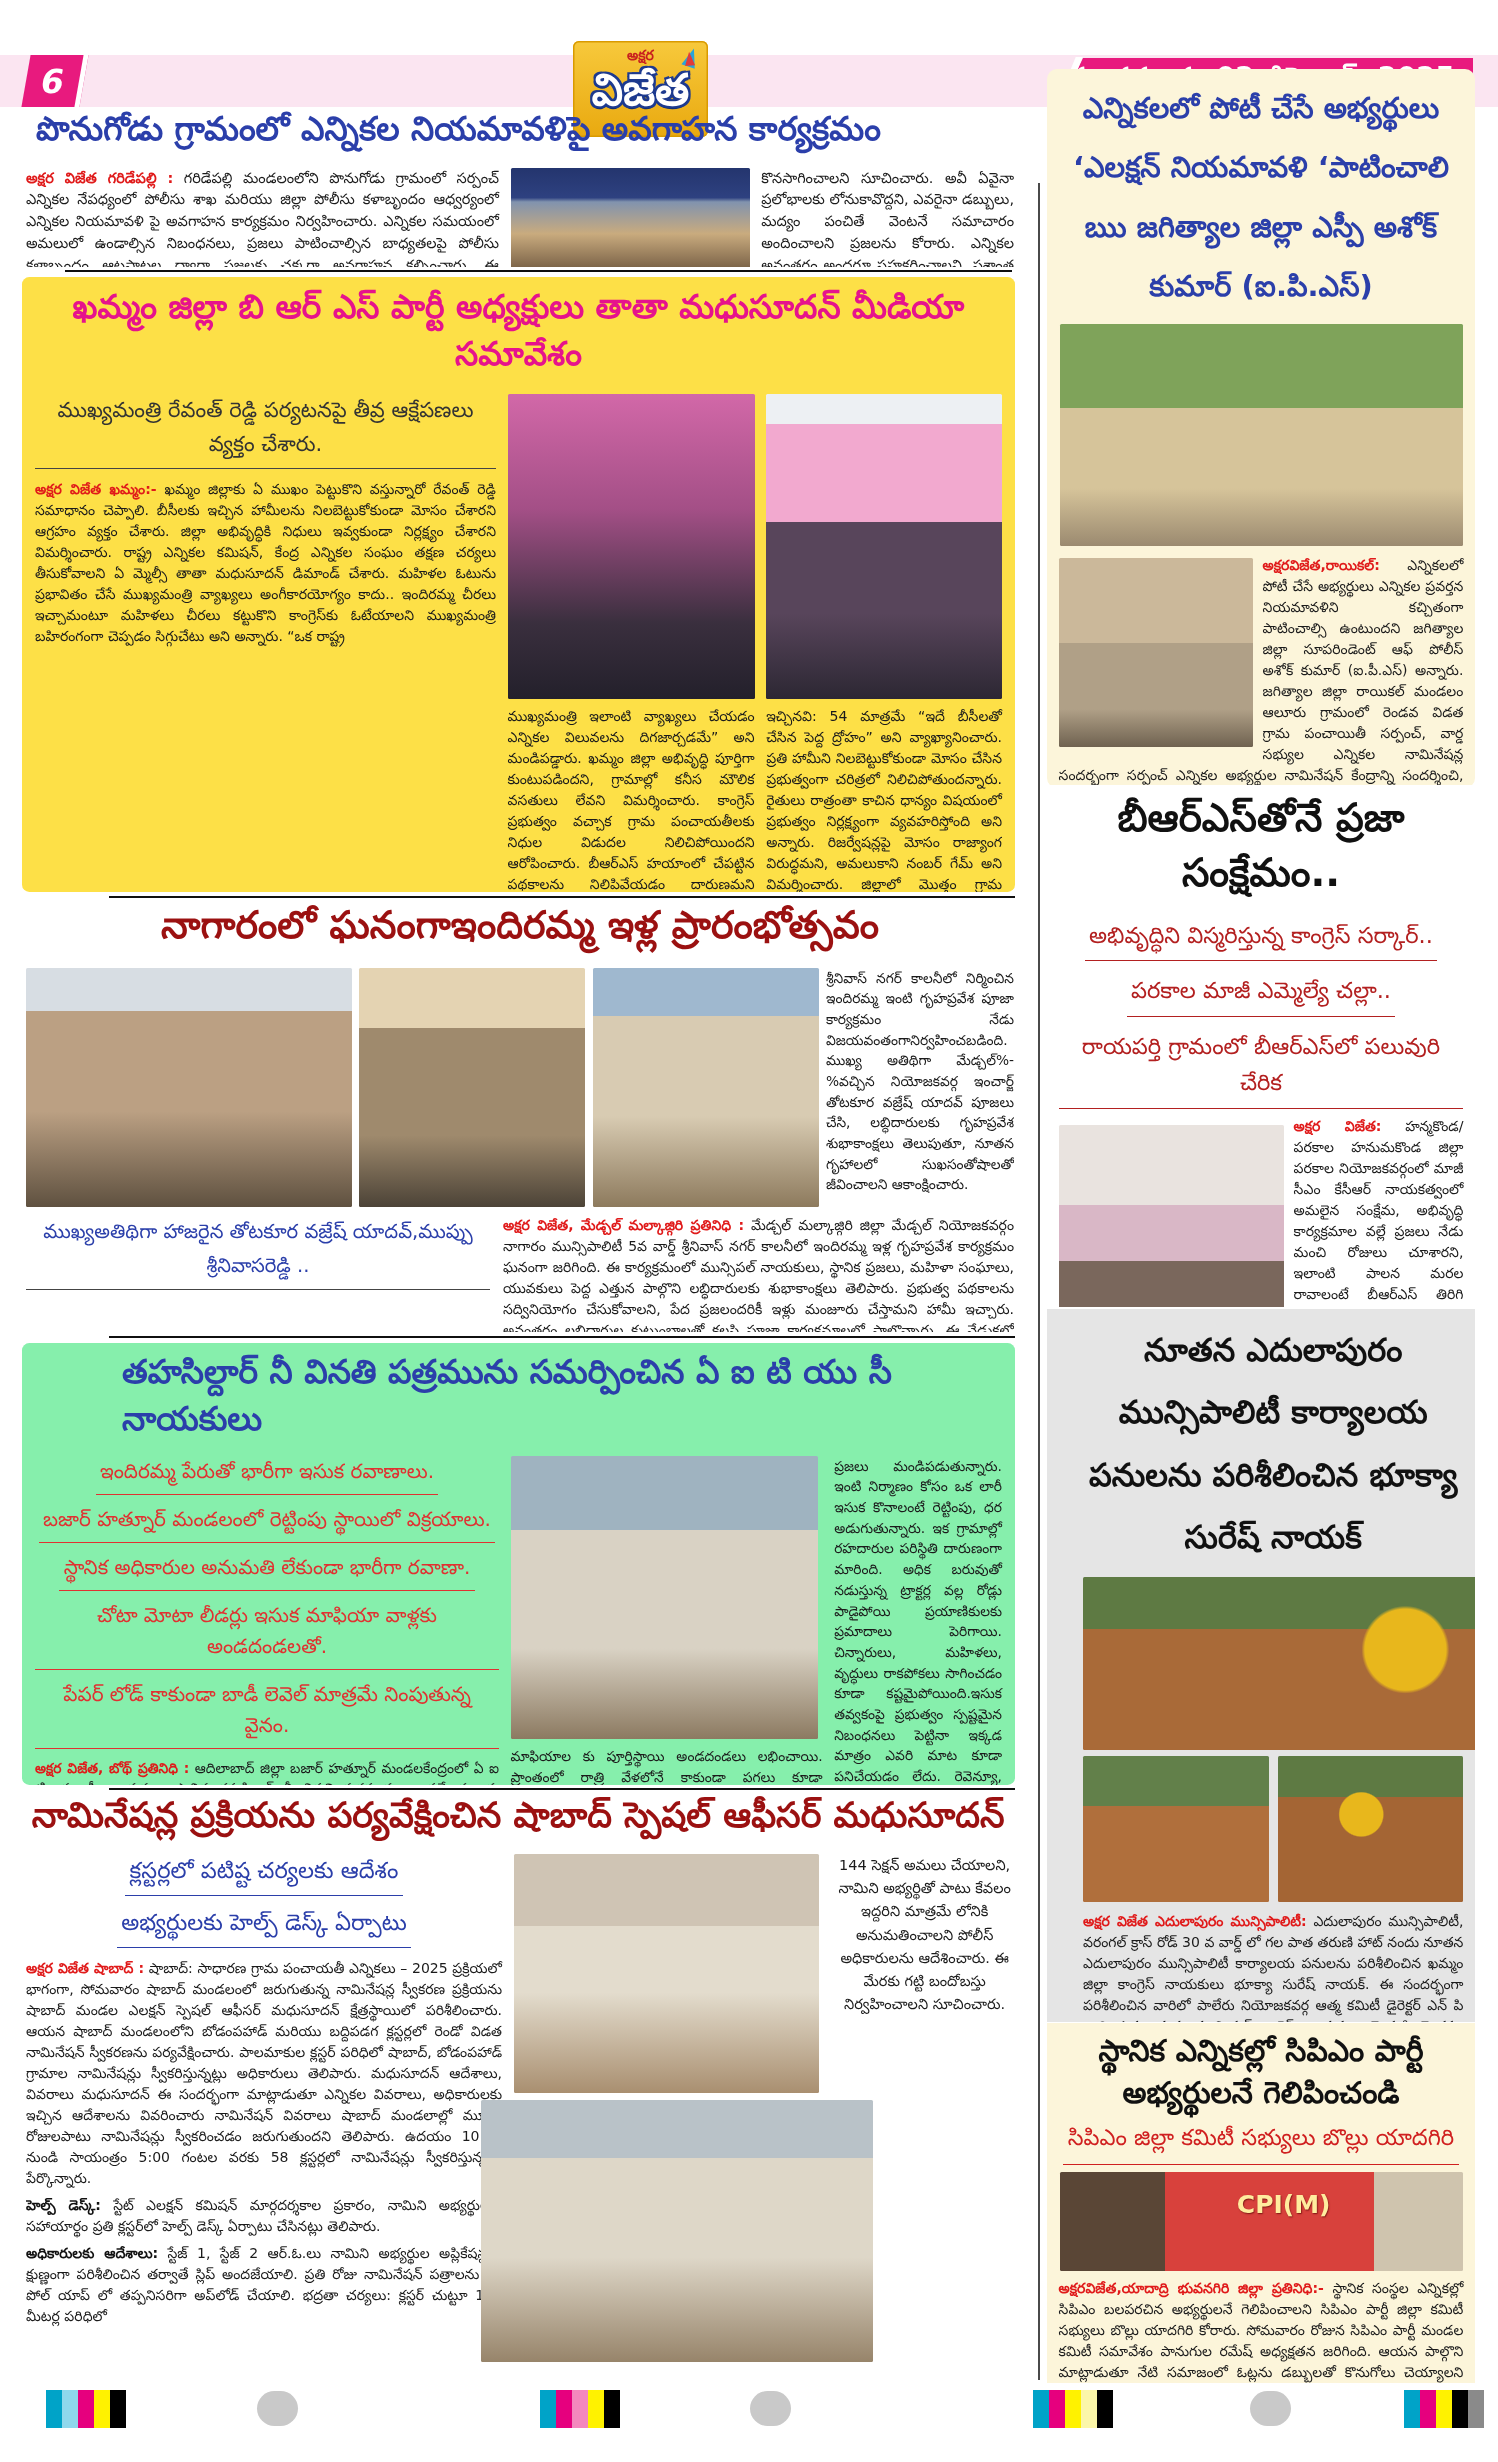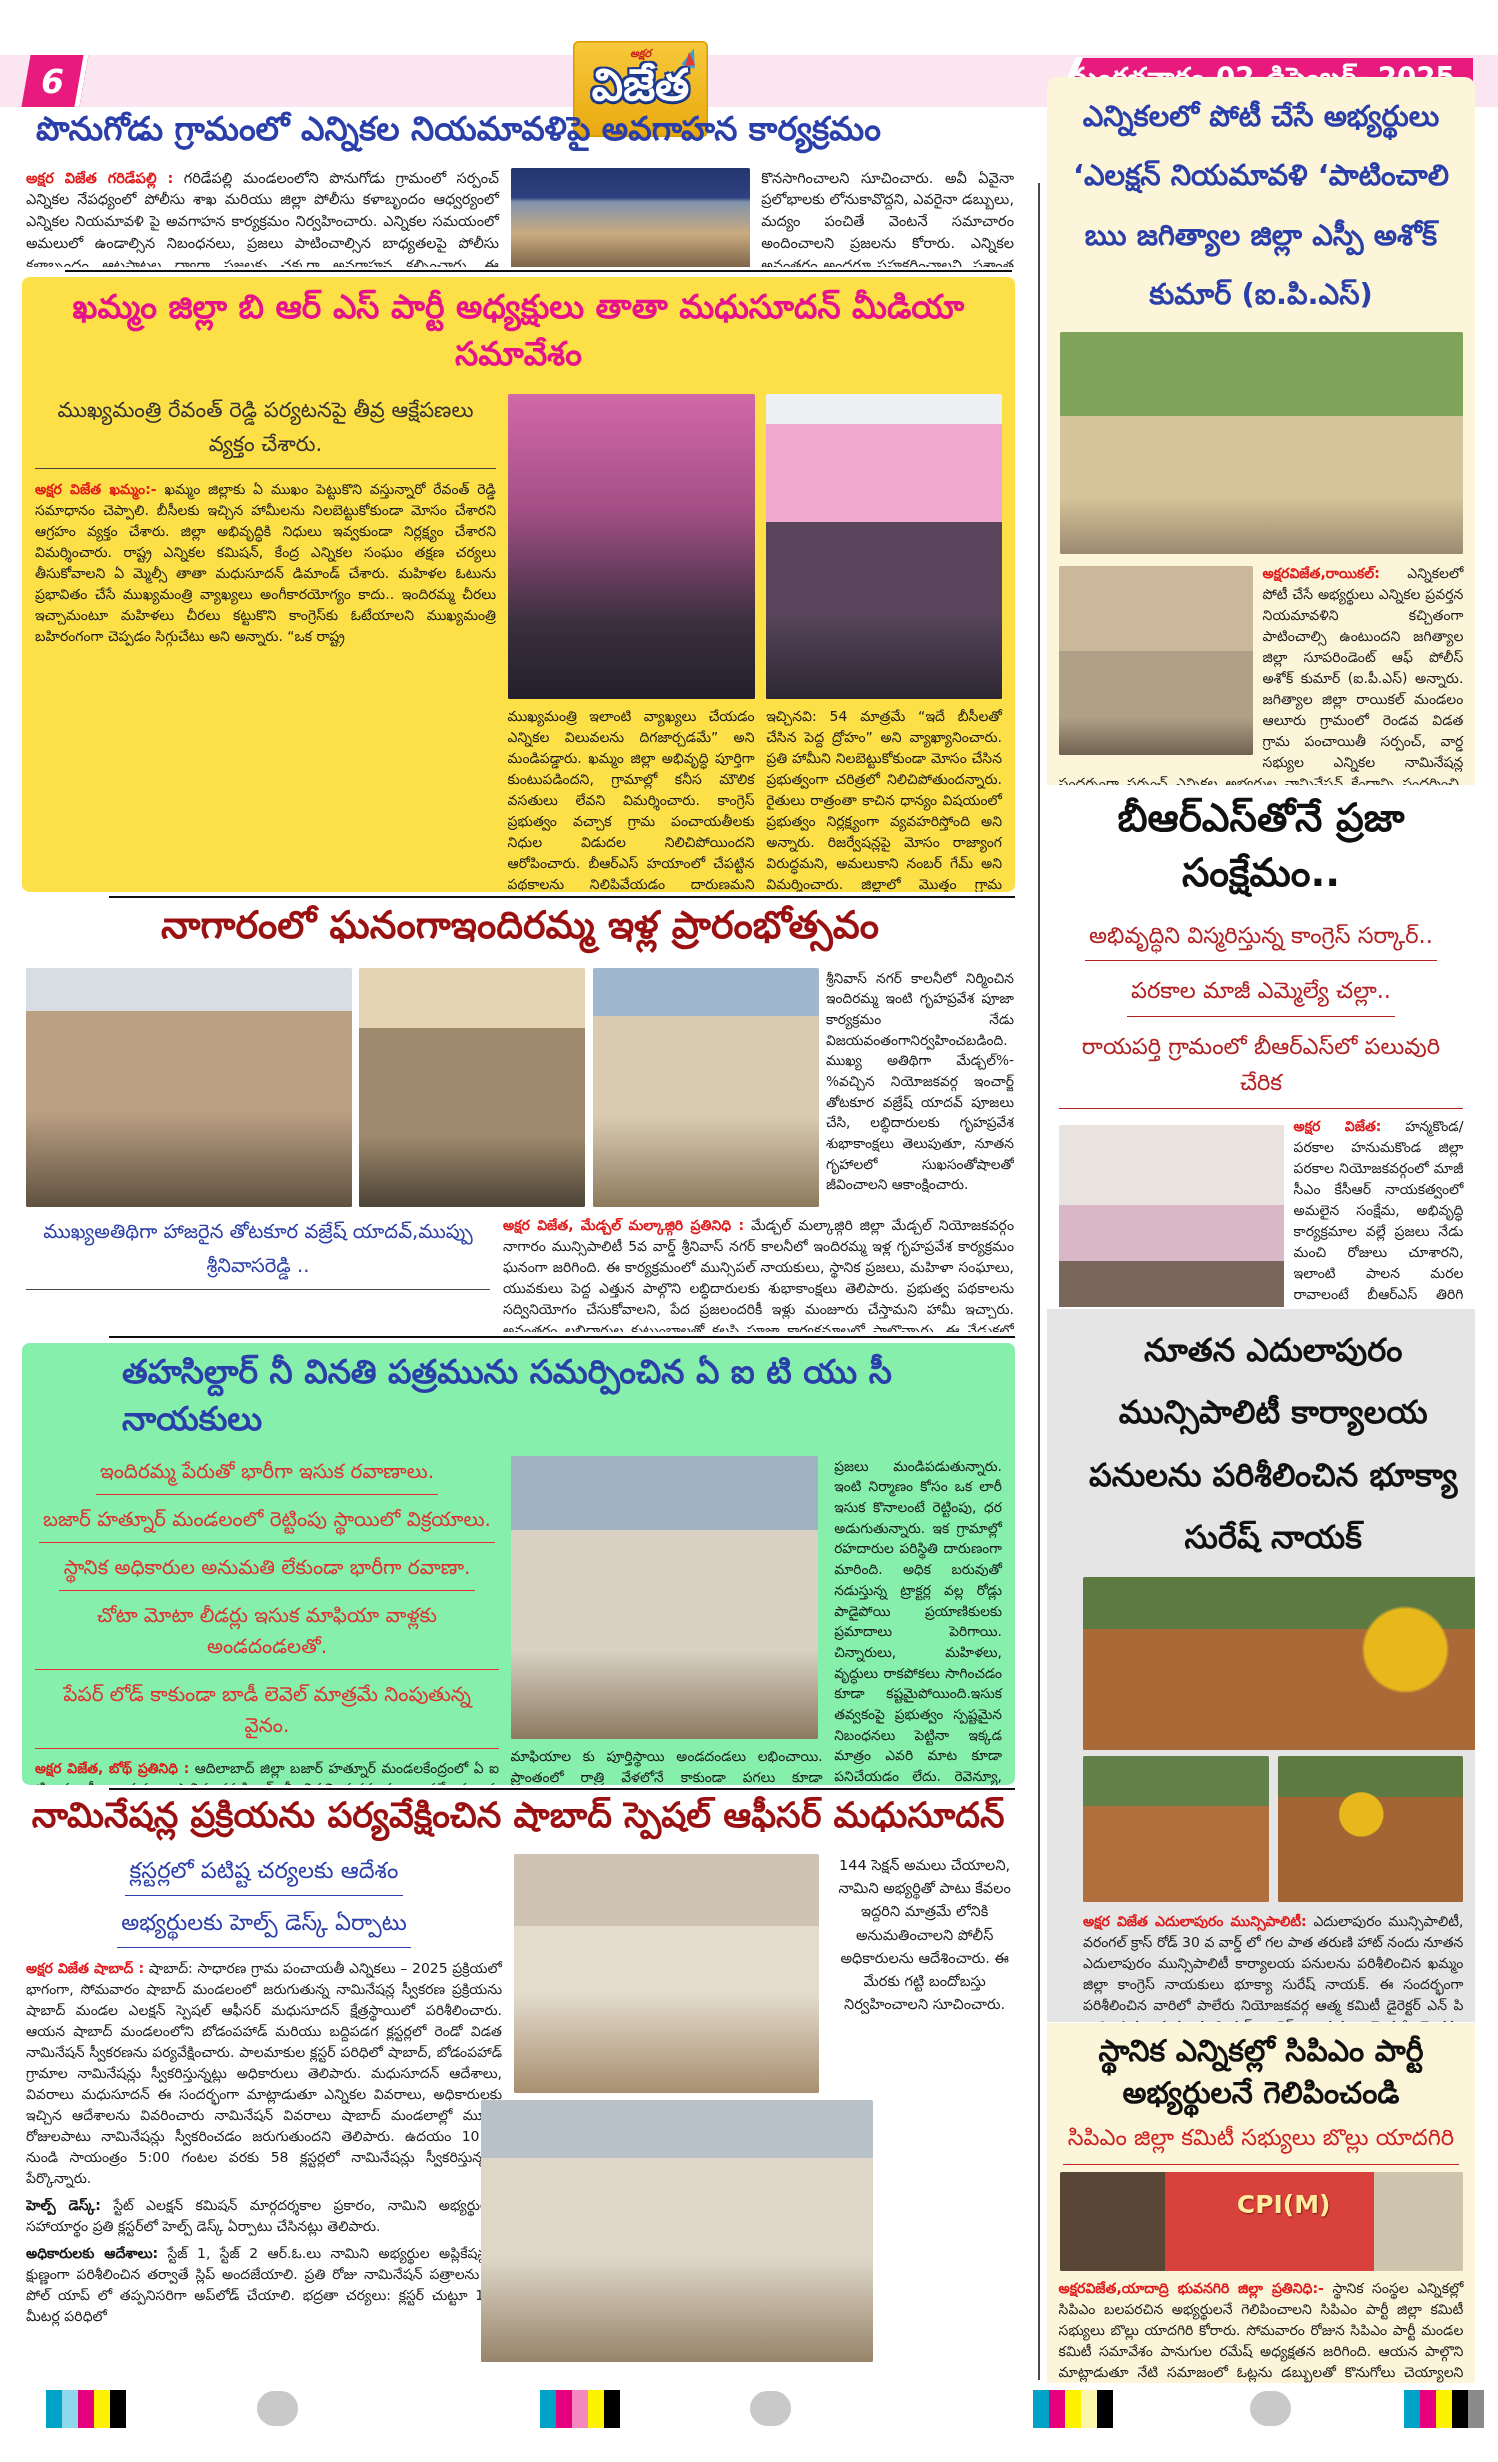--- a/index.html
+++ b/index.html
@@ -8,21 +8,21 @@
 
   .abs { position:absolute; }
 
   
   .header-strip { left:0; top:55px; width:1499px; height:52px; background:#fbe5f1; }
   .page-num { left:26px; top:55px; width:58px; height:52px; background:#e81a7e; transform:skewX(-10deg);
               color:#fff; font-size:33px; font-weight:bold; display:flex; align-items:center; justify-content:center;
               border-right:5.8px solid #fff; }
   .logo { left:573px; top:41px; width:135px; height:96px; background:linear-gradient(180deg,#f7c93c,#e9a90f);
           border-radius:5.8px; text-align:center; box-shadow:0 0 0 1.5px #d99a00 inset; }
-  .logo-top { color:#c81f1f; font-size:11px; font-weight:bold; margin-top:5.8px;font-style:italic; }
+  .logo-top { color:#c81f1f; font-size:14px; font-weight:bold; margin-top:5.8px; }
   .logo-title { color:#fff; font-size:44px; font-weight:bold; line-height:1.05;
     text-shadow:2.2px 2.2px 0 #1d3a8f,-2.2px -2.2px 0 #1d3a8f,2.2px -2.2px 0 #1d3a8f,-2.2px 2.2px 0 #1d3a8f,0 2.9px 0 #13306e; }
   .logo-feather { position:absolute; right:10px; top:7.3px; width:0; height:0;
     border-left:7.3px solid transparent; border-right:7.3px solid transparent; border-bottom:19px solid #2aa4d8;
     transform:rotate(18deg); }
   .logo-feather::after { content:""; position:absolute; left:-5.8px; top:4.4px; width:0; height:0;
     border-left:5.8px solid transparent; border-right:5.8px solid transparent; border-bottom:14.5px solid #e23a3a;
     transform:rotate(-22deg); }
   .date-box { left:1050px; top:58px; width:423px; height:45px; background:#e81a7e;
               clip-path:polygon(33px 0, 100% 0, 100% 100%, 11.6px 100%);
@@ -123,21 +123,21 @@
   #a5 .sub span { border-bottom-color:#2b3faa; }
   #a5 .body { font-size:14px; margin-bottom:5.8px; }
   #a5 .cB { flex:1; }
   #a5 .prow { display:flex; gap:8.7px; }
   #a5 .ph1 { width:305px; height:239px; }
   #a5 .sidetext { flex:1; font-size:14.5px; line-height:1.6; text-align:center;margin-left:8px; }
   #a5 .ph2 { width:392px; height:262px; margin-top:7.3px; margin-left:-33px; }
 
   
   .rblock { left:1047px; width:428px; padding:10px 11.6px; }
-  #r1 { top:77px;  height:719px; background:#fcf5da; border-radius:10px; }
+  #r1 { top:69px;  height:719px; background:#fcf5da; border-radius:10px; }
   #r1 .headline { font-size:29px; color:#2b3faa; line-height:2.05; }
   #r1 .ph1 { width:403px; height:222px; margin:7.3px auto 8.7px; }
   #r1 .ph2 { float:left; width:194px; height:189px; margin:2.9px 10px 5.8px 0; }
   #r1 .body { font-size:14px; }
 
   #r2 { top:785px; height:522px; background:#ffffff; }
   #r2 .headline { font-size:39px; color:#111; }
   #r2 .sub { font-size:22.5px; color:#b32020; line-height:1.6; margin-top:11.6px; }
   #r2 .sub span { border-bottom-color:#b32020; }
   #r2 .ph { float:left; width:225px; height:251px; margin:8.7px 10px 4.4px 0; }

